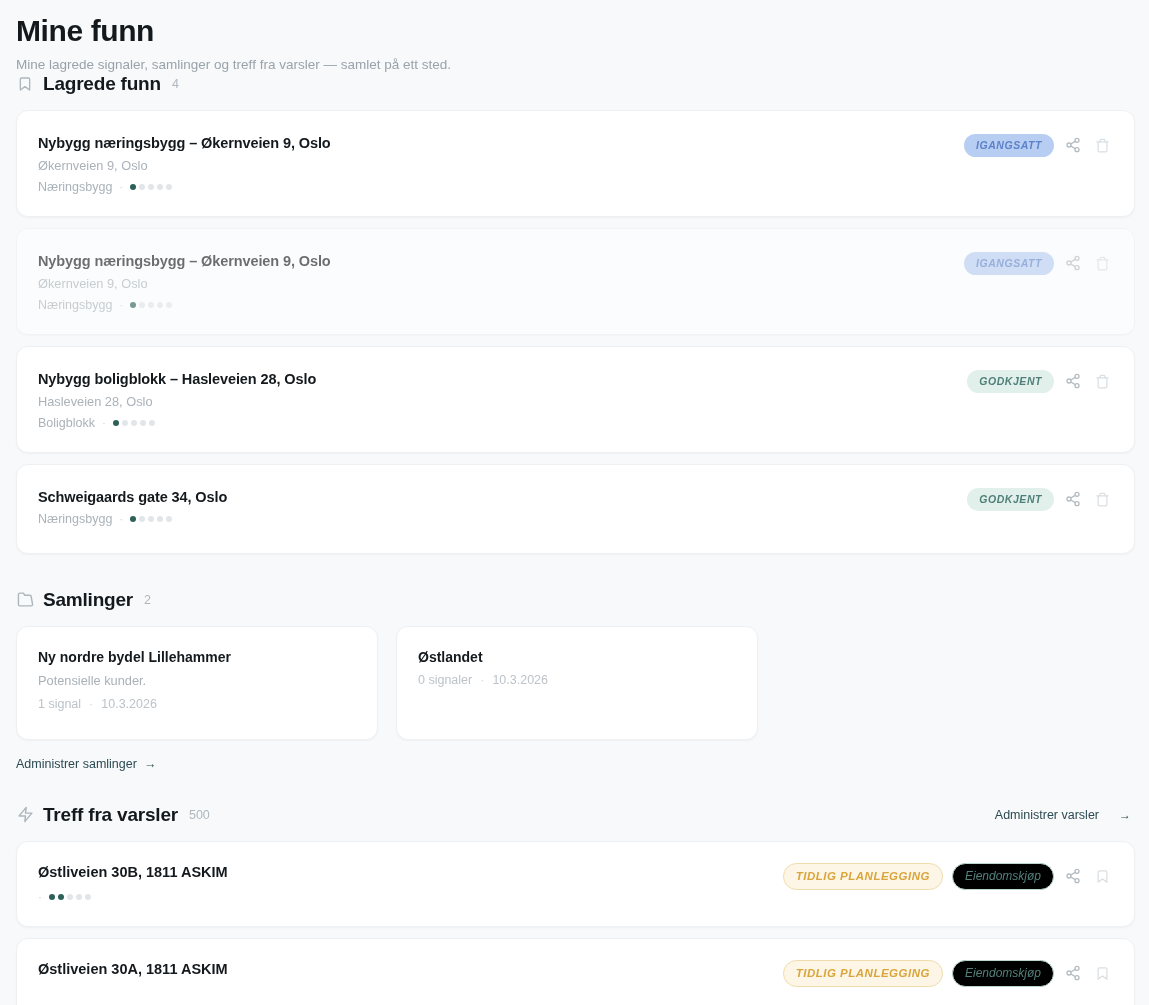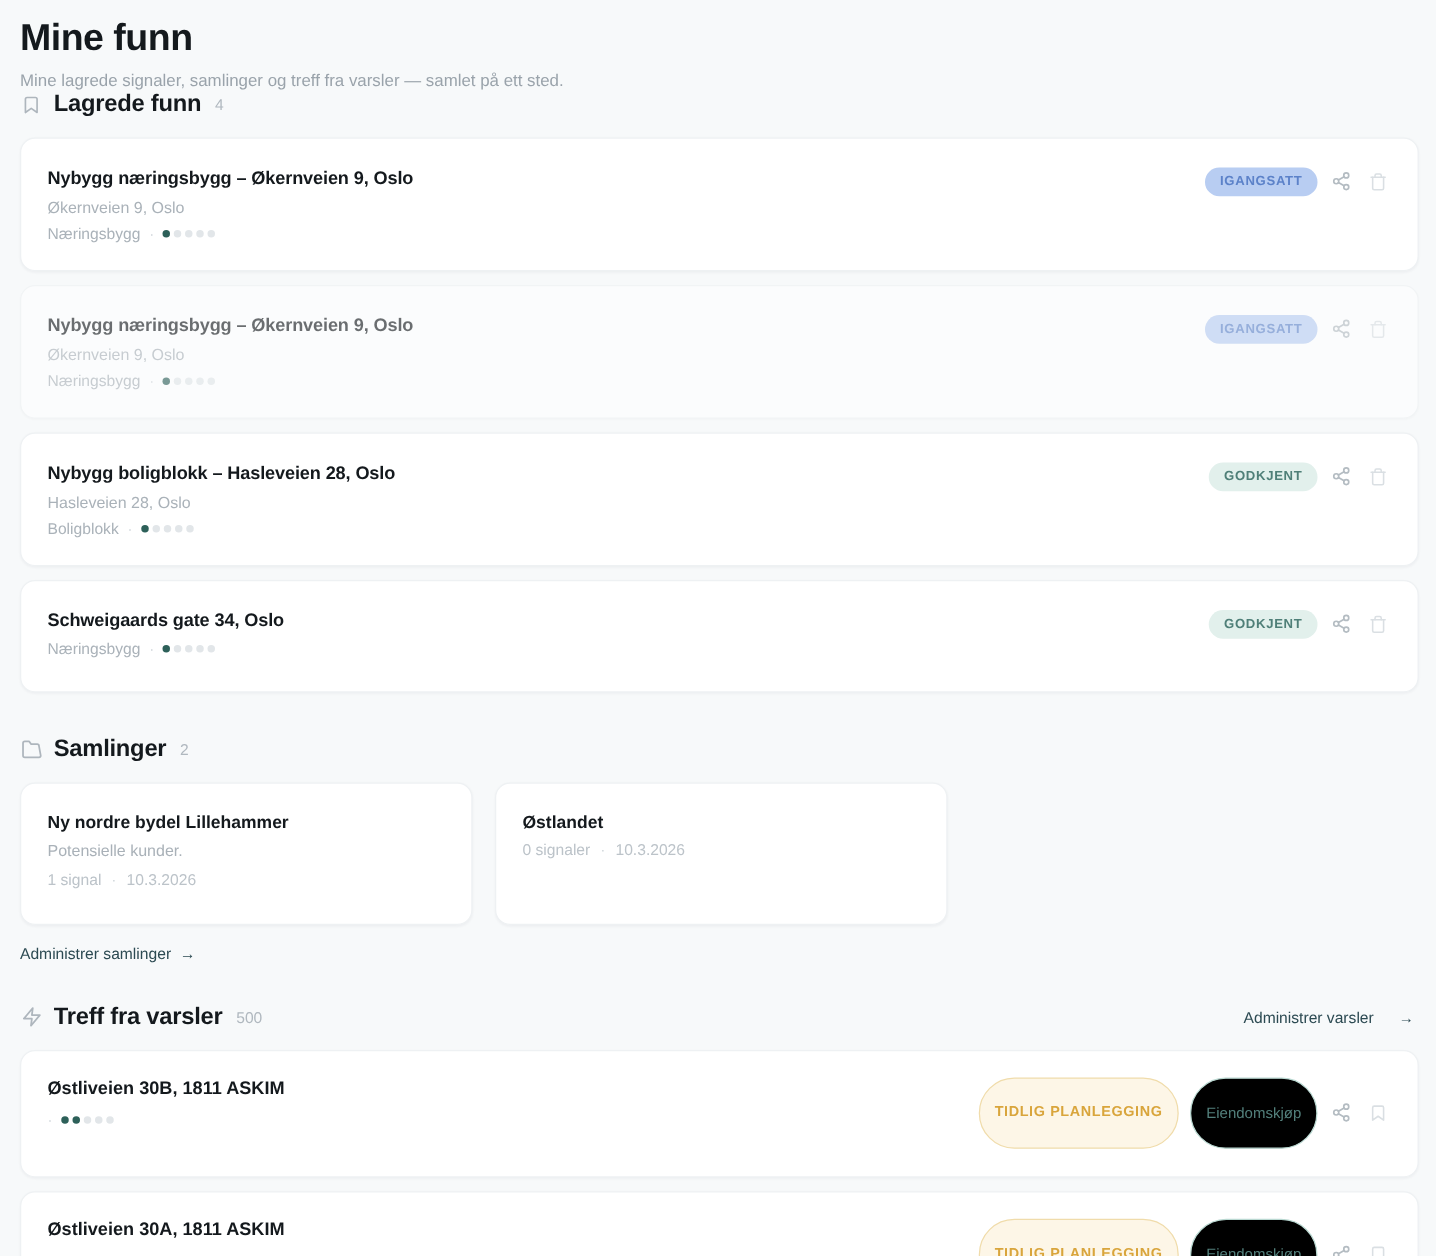--- a/index.html
+++ b/index.html
@@ -119,40 +119,41 @@
   .dot { width: 6px; height: 6px; border-radius: 50%; background: #e2e6e9; display: block; }
   .dot.on { background: #2d6059; }
 
   
   .card-actions {
     display: flex;
     align-items: center;
     gap: 9px;
     flex: none;
     padding-top: 1px;
+    font-style: italic;
   }
 
   .badge {
     font-size: 10.5px;
     font-weight: 700;
     letter-spacing: 0.55px;
     border-radius: 999px;
     padding: 5px 12px 5px 12px;
     white-space: nowrap;
     line-height: 1.25;
   }
   .badge-igangsatt { background: #b8cdf2; color: #5c82c9; }
   .badge-godkjent  { background: #e2f0ec; color: #4f7f78; text-align: right; }
 
   .badge-pill {
     font-size: 11.5px;
     font-weight: 700;
     letter-spacing: 0.4px;
     border-radius: 999px;
-    padding: 20px 12px;
+    padding: 5px 12px;
     white-space: nowrap;
     line-height: 1.3;
   }
   .badge-tidlig { background: #fdf6e7; color: #d9a53c; border: 1px solid #f0dcab; letter-spacing: 0.5px; }
   .badge-kjop   { background: #000000; color: #53807c; border: 1px solid #b9d8d1; font-weight: 400; font-size: 12px; letter-spacing: 0; text-align: center; }
 
   .icon-btn {
     width: 20px; height: 20px;
     display: flex; align-items: center; justify-content: center;
     color: #b4bcc2;

